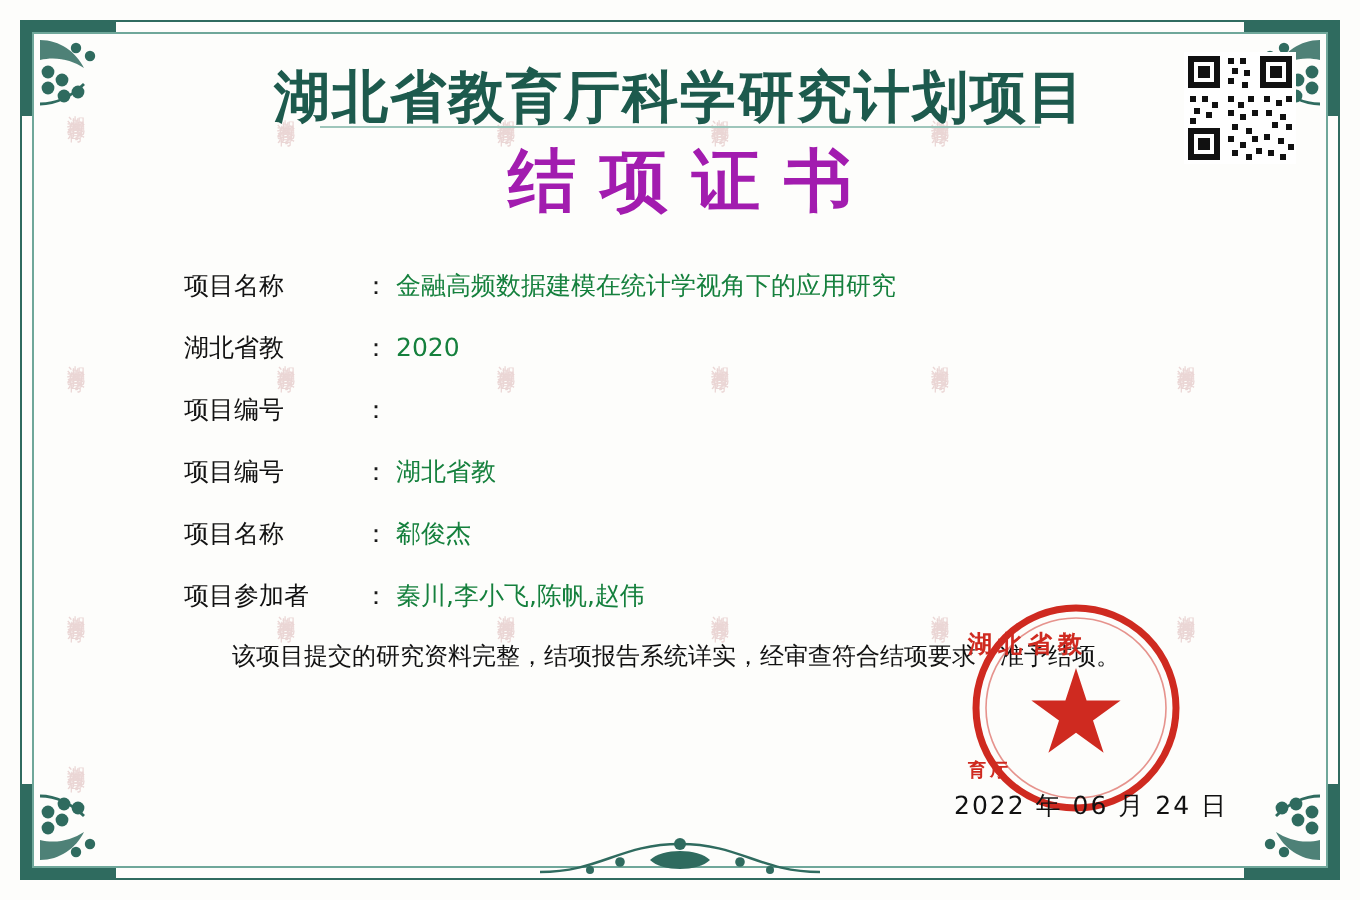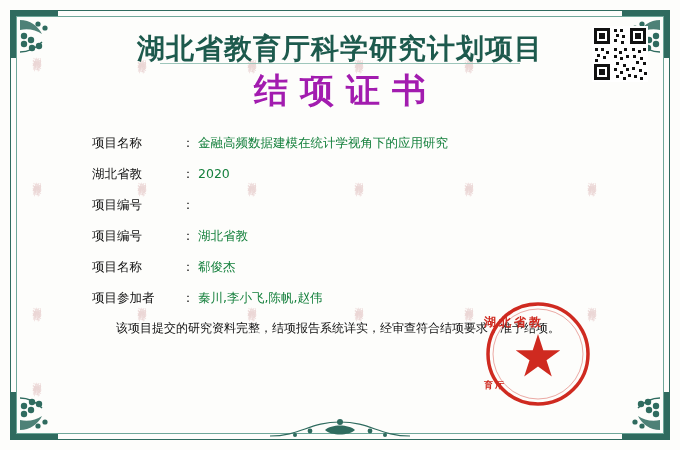--- a/index.html
+++ b/index.html
@@ -411,14 +411,15 @@
   <div class="seal">
     <svg width="108" height="108" viewBox="0 0 108 108">
       <circle cx="54" cy="54" r="50" fill="none" stroke="#cf2a20" stroke-width="3.5"></circle>
       <circle cx="54" cy="54" r="45" fill="none" stroke="#cf2a20" stroke-width="0.8" opacity="0.5"></circle>
       <polygon points="54,34 59.3,50.2 76.3,50.2 62.5,60.2 67.8,76.4 54,66.4 40.2,76.4 45.5,60.2 31.7,50.2 48.7,50.2" fill="#cf2a20"></polygon>
     </svg>
     <div class="seal-text-top">湖北省教</div>
     <div class="seal-text-bottom">育厅</div>
   </div>
 
+  <div class="date-line">2022 年 06 月 24 日</div>
 
 </div>
 
 </body></html>

